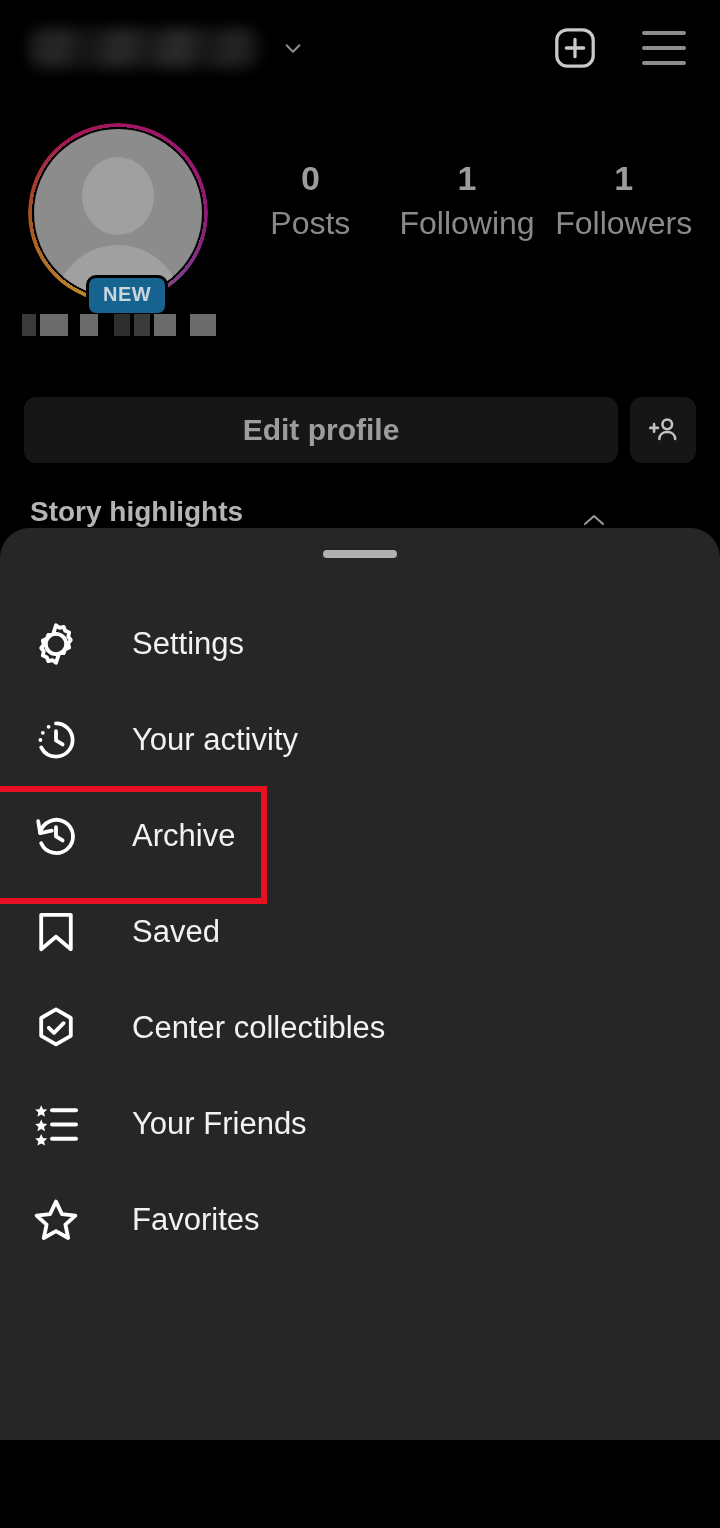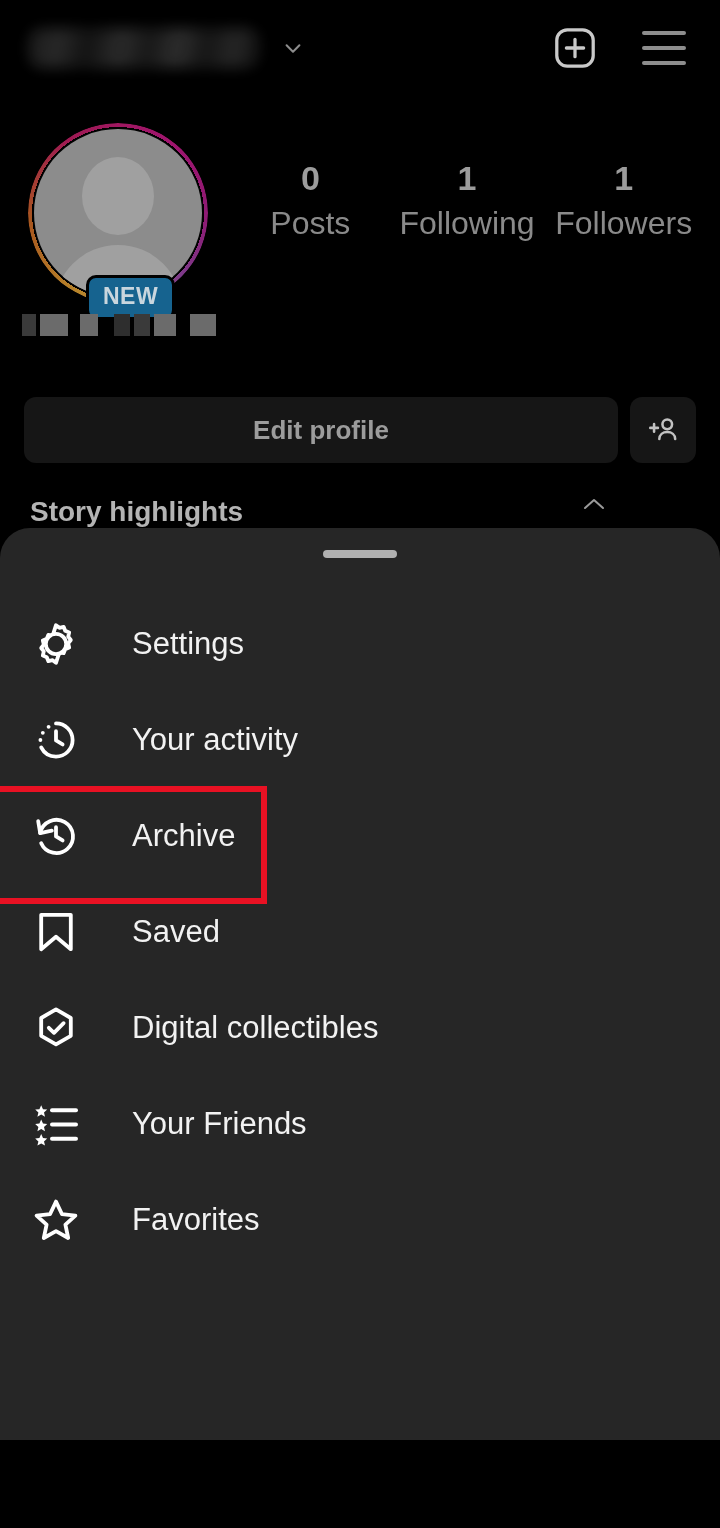--- a/index.html
+++ b/index.html
@@ -43,47 +43,47 @@
   .avatar {
     position:absolute; left:6px; top:6px; width:168px; height:168px;
     border-radius:50%; background:#8c8c8c; overflow:hidden;
   }
   .avatar .head { position:absolute; left:50%; top:28px; transform:translateX(-50%);
     width:72px; height:78px; border-radius:50%; background:#a0a0a0; }
   .avatar .body { position:absolute; left:50%; bottom:-38px; transform:translateX(-50%);
     width:128px; height:90px; border-radius:64px 64px 0 0; background:#a0a0a0; }
   .new-badge {
     position:absolute; left:58px; top:152px;
-    background:#16638f; color:#c9d6de; font-size:23px; font-weight:bold;
+    background:#16638f; color:#c9d6de; font-size:20px; font-weight:bold;
     padding:5px 14px 7px; border-radius:10px; border:3px solid #000; letter-spacing:.5px;
   }
   .name-redact { position:absolute; left:22px; top:218px; width:204px; height:24px; }
   .name-redact i { position:absolute; top:0; height:22px; background:#6b6b6b; }
 
   .stats { position:absolute; left:232px; top:64px; width:470px; display:flex; }
   .stat { flex:1; text-align:center; }
   .stat .num { font-size:34px; color:#9c9c9c; font-weight:bold; line-height:1.1; }
   .stat .lab { font-size:32px; color:#8a8a8a; margin-top:8px; }
 
   
   .btnrow { position:absolute; left:0; top:396px; width:720px; height:68px; display:flex; align-items:center; }
   .edit-btn {
     margin-left:24px; width:594px; height:66px; border-radius:12px;
-    background:#161616; color:#9c9c9c; font-size:26px; font-weight:bold;
+    background:#161616; color:#9c9c9c; font-size:30px; font-weight:bold;
     display:flex; align-items:center; justify-content:center; border:none;
     font-family:"Liberation Sans", sans-serif;
   }
   .addp-btn {
     margin-left:12px; width:66px; height:66px; border-radius:12px; background:#161616;
     display:flex; align-items:center; justify-content:center; border:none;
   }
 
   
   .highlights { position:absolute; left:0; top:496px; width:636px; display:flex;
-    align-items:flex-start; padding:0 30px; }
+    align-items:flex-end; padding:0 30px; }
   .highlights .title { font-size:28px; font-weight:bold; color:#b4b4b4; }
   .highlights .chev { margin-left:auto; width:24px; height:16px; }
 
   
   .sheet {
     position:absolute; left:0; top:528px; width:720px; height:912px;
     background:#262626; border-radius:30px 30px 0 0; overflow:hidden;
   }
   .handle { position:absolute; left:50%; top:22px; transform:translateX(-50%);
     width:74px; height:8px; border-radius:4px; background:#b0b0b0; }
@@ -237,21 +237,21 @@
         <span class="mi-label">Saved</span>
       </div>
 
       <div class="menu-item">
         <span class="mi-icon">
           <svg viewBox="0 0 24 24" width="48" height="48" fill="none" stroke="#fff" stroke-width="1.9" stroke-linecap="round" stroke-linejoin="round">
             <path d="M12 2.7l7.4 4.3v8.9L12 20.2 4.6 15.9V7z"></path>
             <polyline points="8.4,11.9 11,14.4 15.8,9.6"></polyline>
           </svg>
         </span>
-        <span class="mi-label">Digital collectibles</span>
+        <span class="mi-label">Center collectibles</span>
       </div>
 
       <div class="menu-item">
         <span class="mi-icon">
           <svg viewBox="0 0 24 24" width="48" height="48" fill="none" stroke="#fff" stroke-width="2" stroke-linecap="round">
             <polygon points="4.6,2.6 5.5,4.6 7.6,4.8 6,6.3 6.5,8.4 4.6,7.3 2.7,8.4 3.2,6.3 1.6,4.8 3.7,4.6" fill="#fff" stroke="none"></polygon>
             <polygon points="4.6,9.8 5.5,11.8 7.6,12 6,13.5 6.5,15.6 4.6,14.5 2.7,15.6 3.2,13.5 1.6,12 3.7,11.8" fill="#fff" stroke="none"></polygon>
             <polygon points="4.6,17 5.5,19 7.6,19.2 6,20.7 6.5,22.8 4.6,21.7 2.7,22.8 3.2,20.7 1.6,19.2 3.7,19" fill="#fff" stroke="none"></polygon>
             <line x1="10" y1="5.1" x2="22" y2="5.1"></line>
             <line x1="10" y1="12.2" x2="22" y2="12.2"></line>

